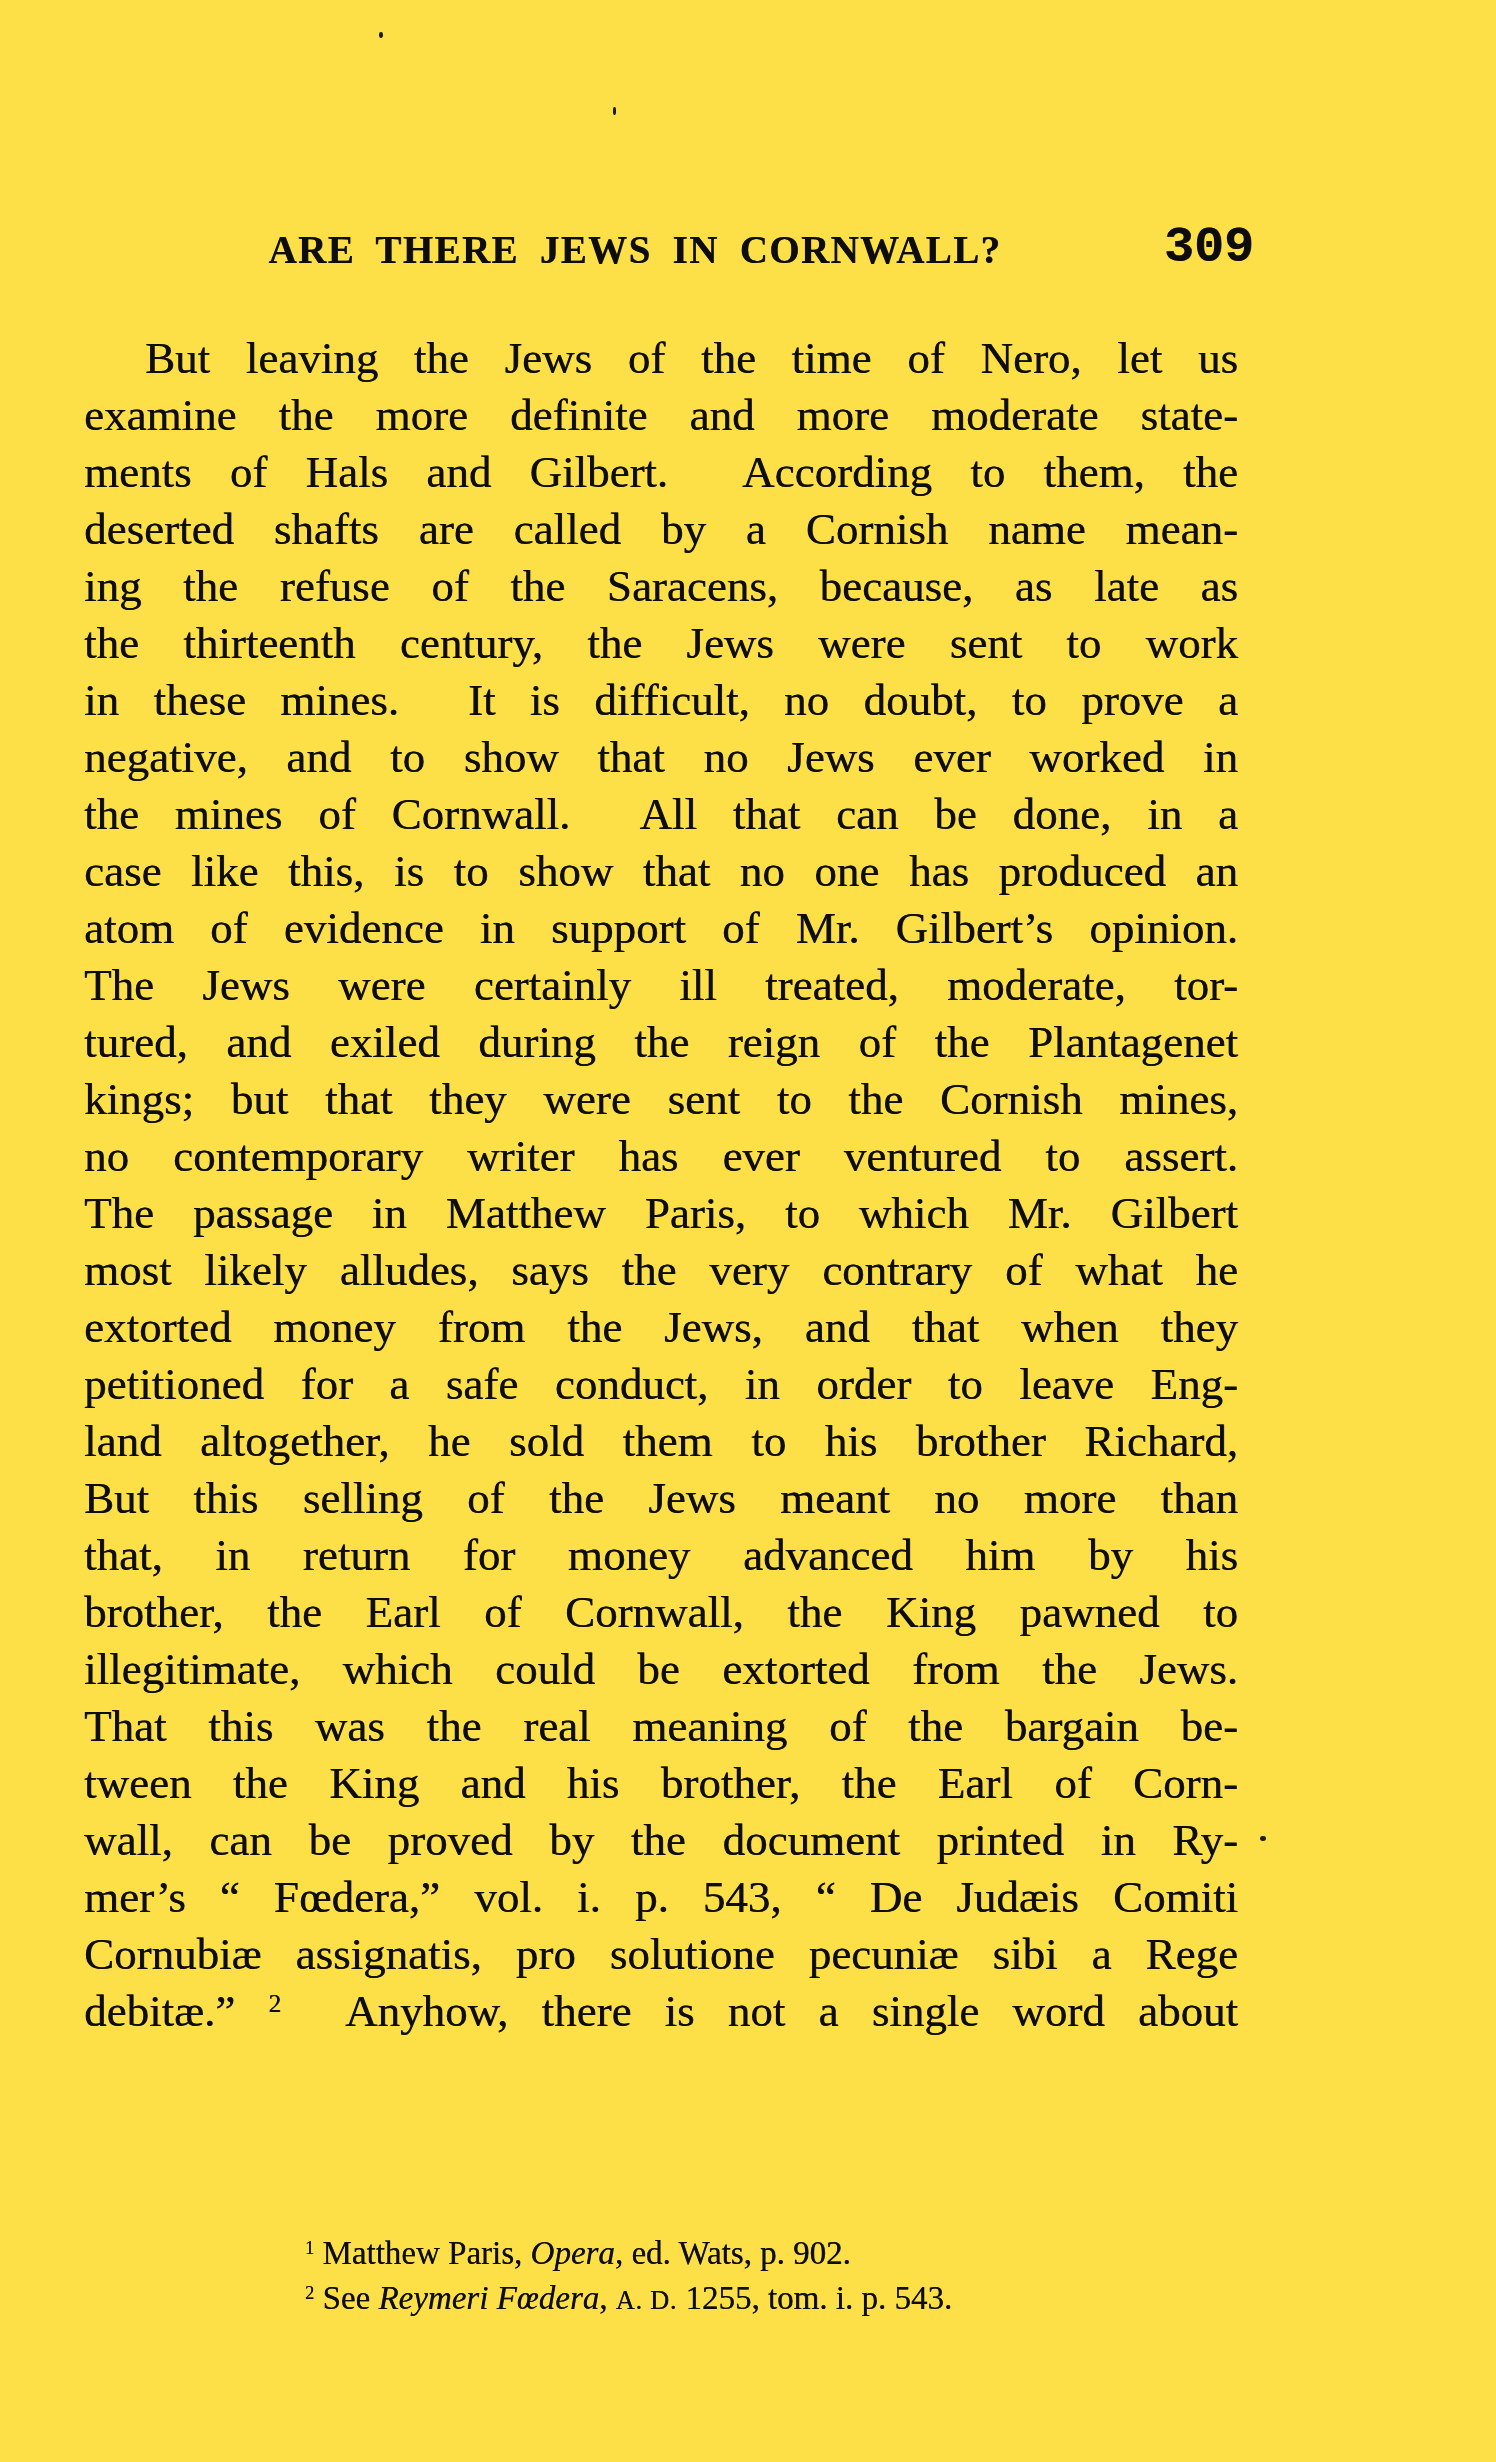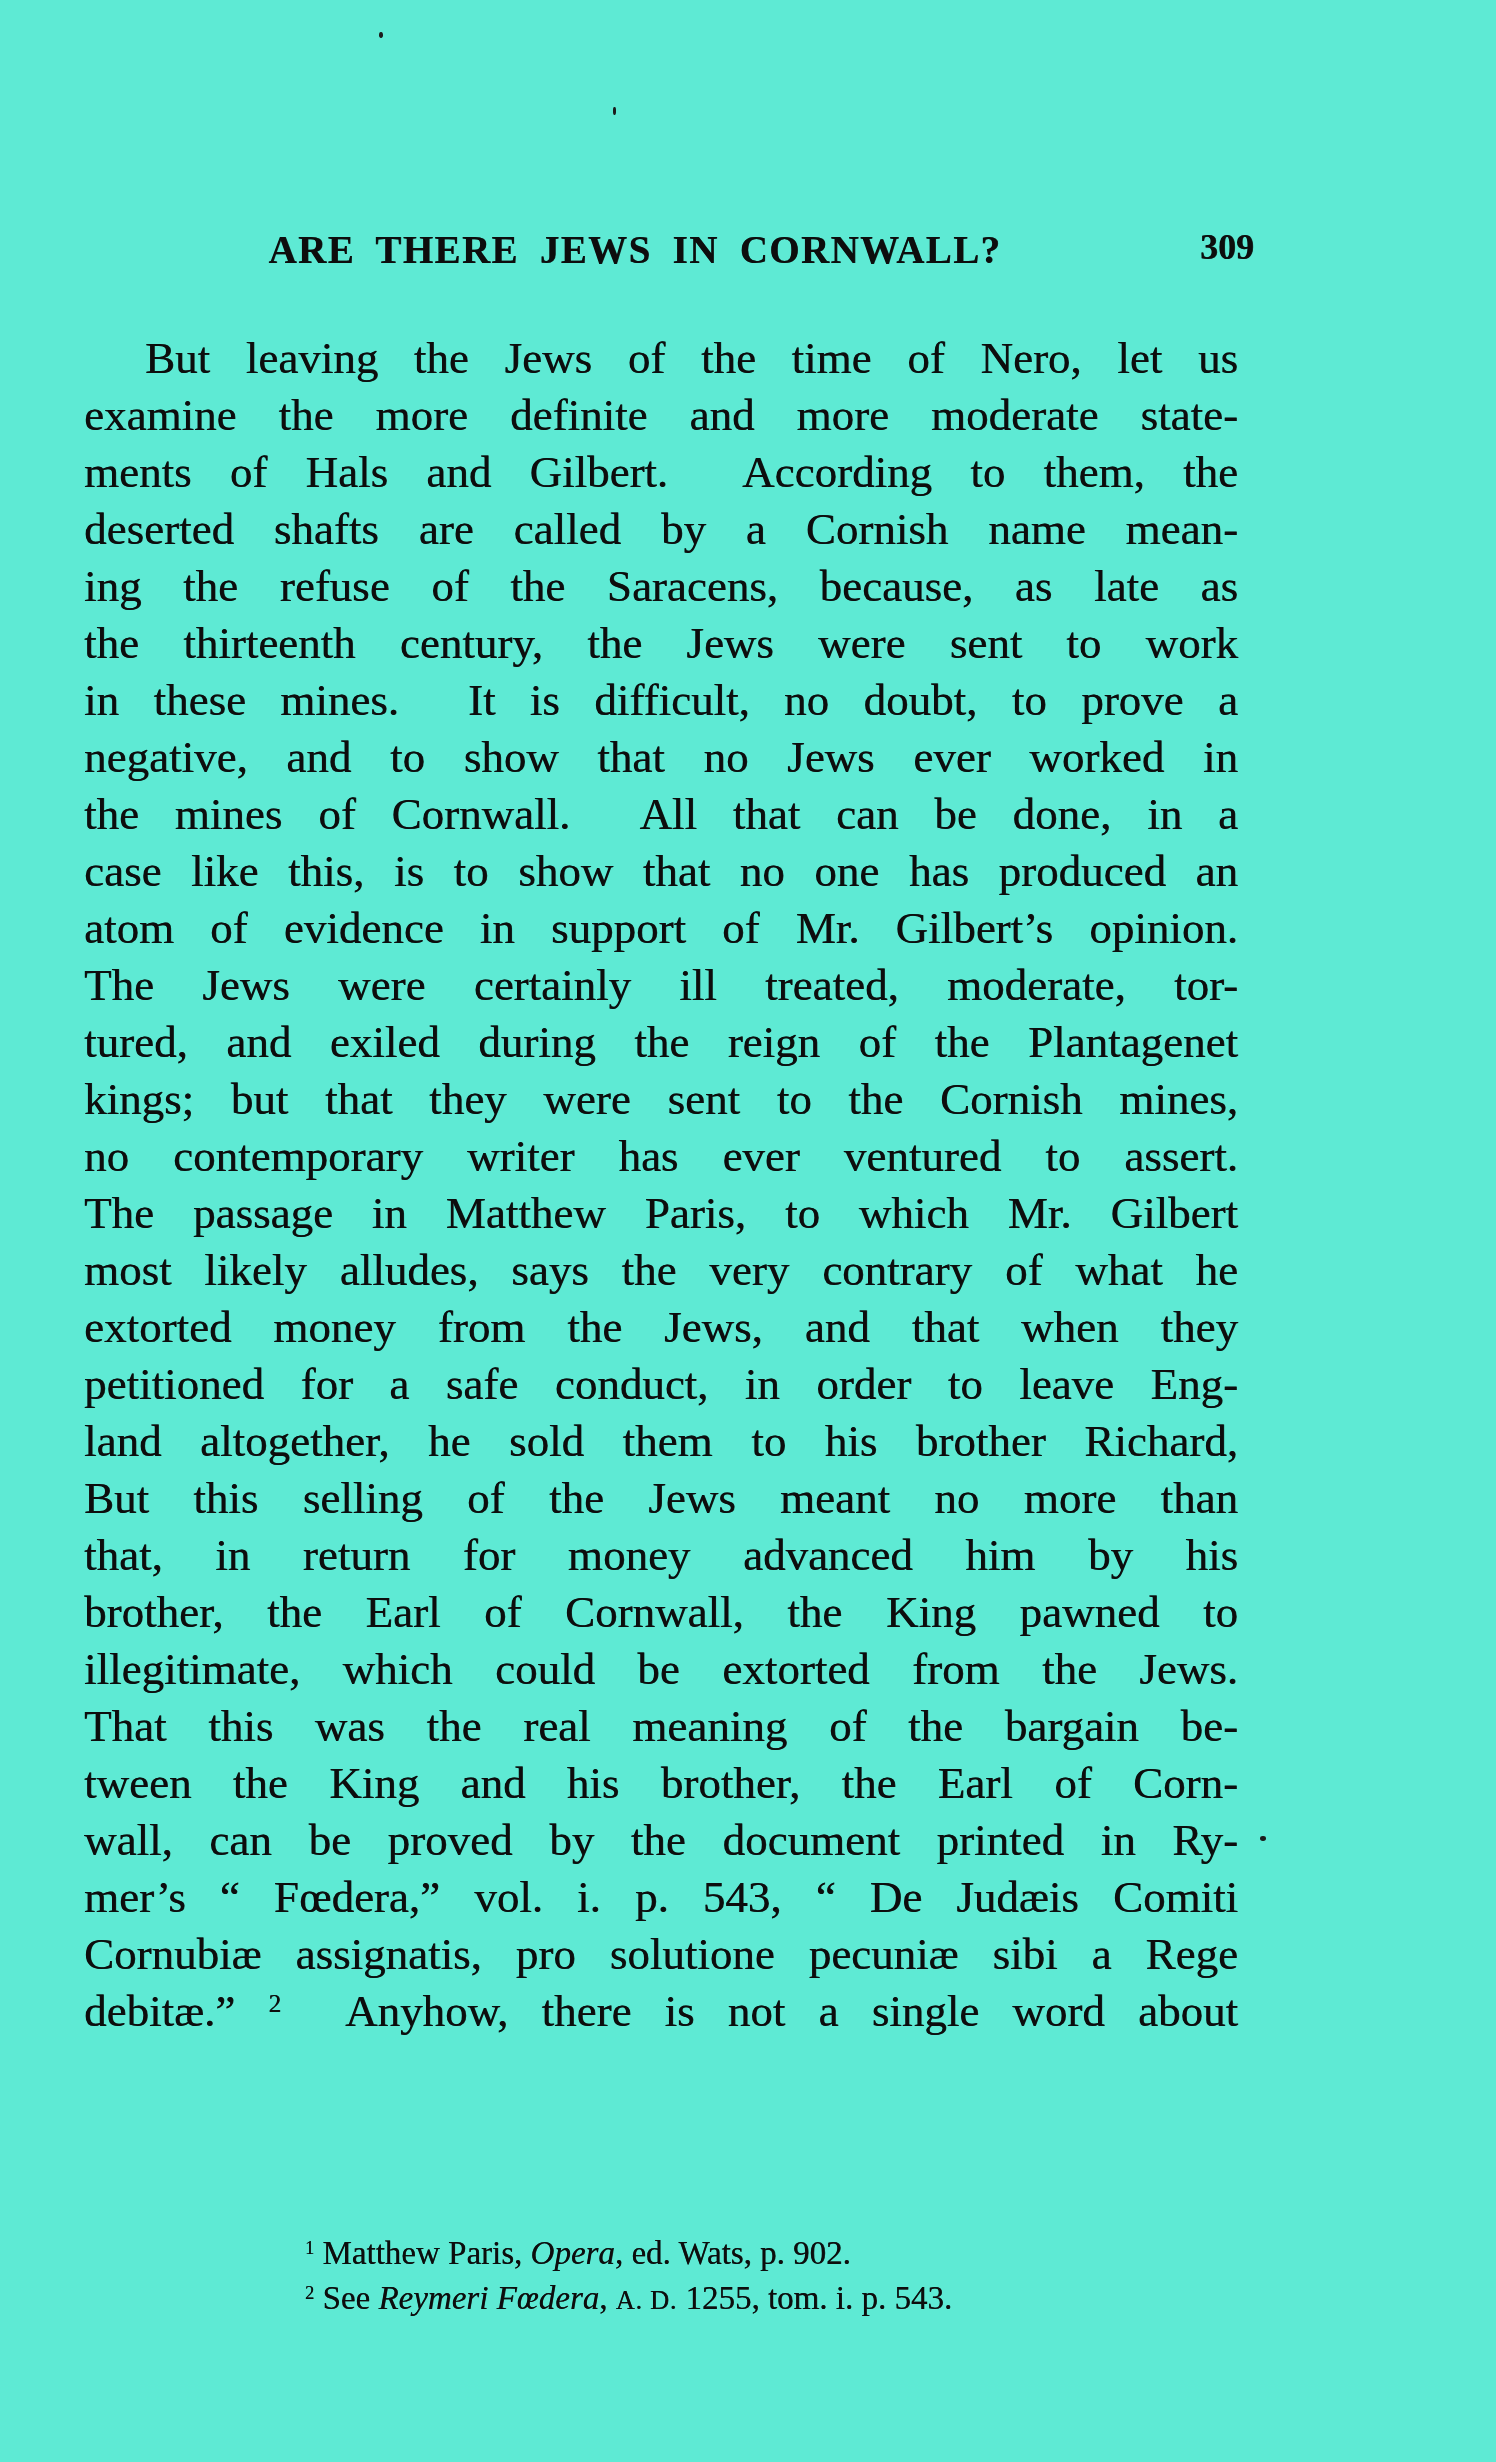--- a/index.html
+++ b/index.html
@@ -4,21 +4,21 @@
 <style>
   html, body {
     margin: 0;
     padding: 0;
     background: #ffffff;
   }
   #page {
     position: relative;
     width: 1496px;
     height: 2462px;
-    background: #5eead4;
+    background: #fde047;
     color: #0d0d0d;
     font-family: "Liberation Serif", "DejaVu Serif", serif;
     overflow: hidden;
   }
   
   #header {
     position: absolute;
     left: 100px;
     top: 222px;
     width: 1154px;
@@ -38,23 +38,24 @@
     word-spacing: 9.8px;
     text-shadow: 0.4px 0.3px 0 rgba(0,0,0,0.7);
     white-space: nowrap;
   }
   #page-number {
     position: absolute;
     right: 0;
     top: -4.2px;
     height: 59px;
     line-height: 59px;
-    font-size: 36px;
+    font-size: 50px;
     font-weight: 700;
     text-shadow: 0.4px 0.3px 0 rgba(0,0,0,0.7);
+    font-family: Liberation Mono, monospace;
   }
   
   #body-text {
     position: absolute;
     left: 84px;
     top: 330px;
     width: 1154px;
   }
   .line {
     height: 57px;

